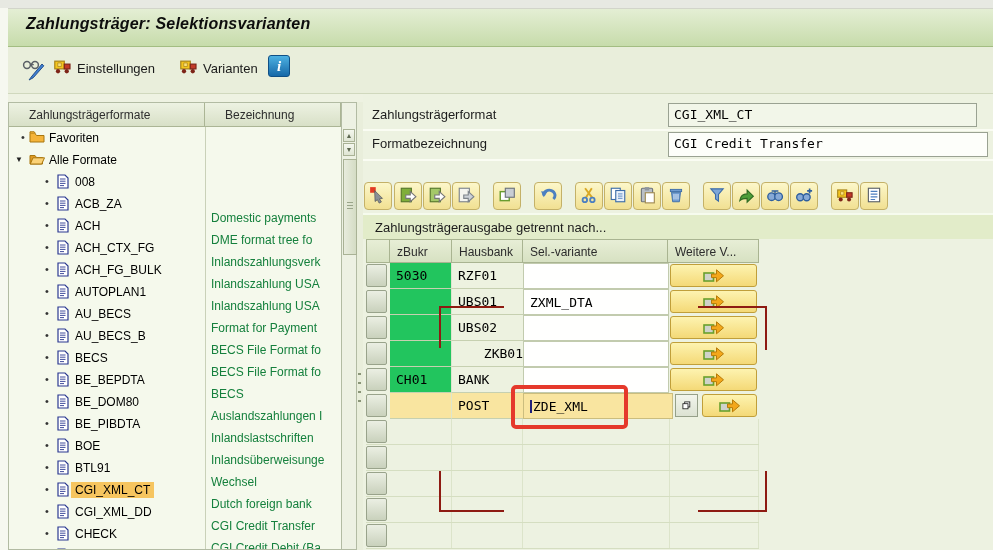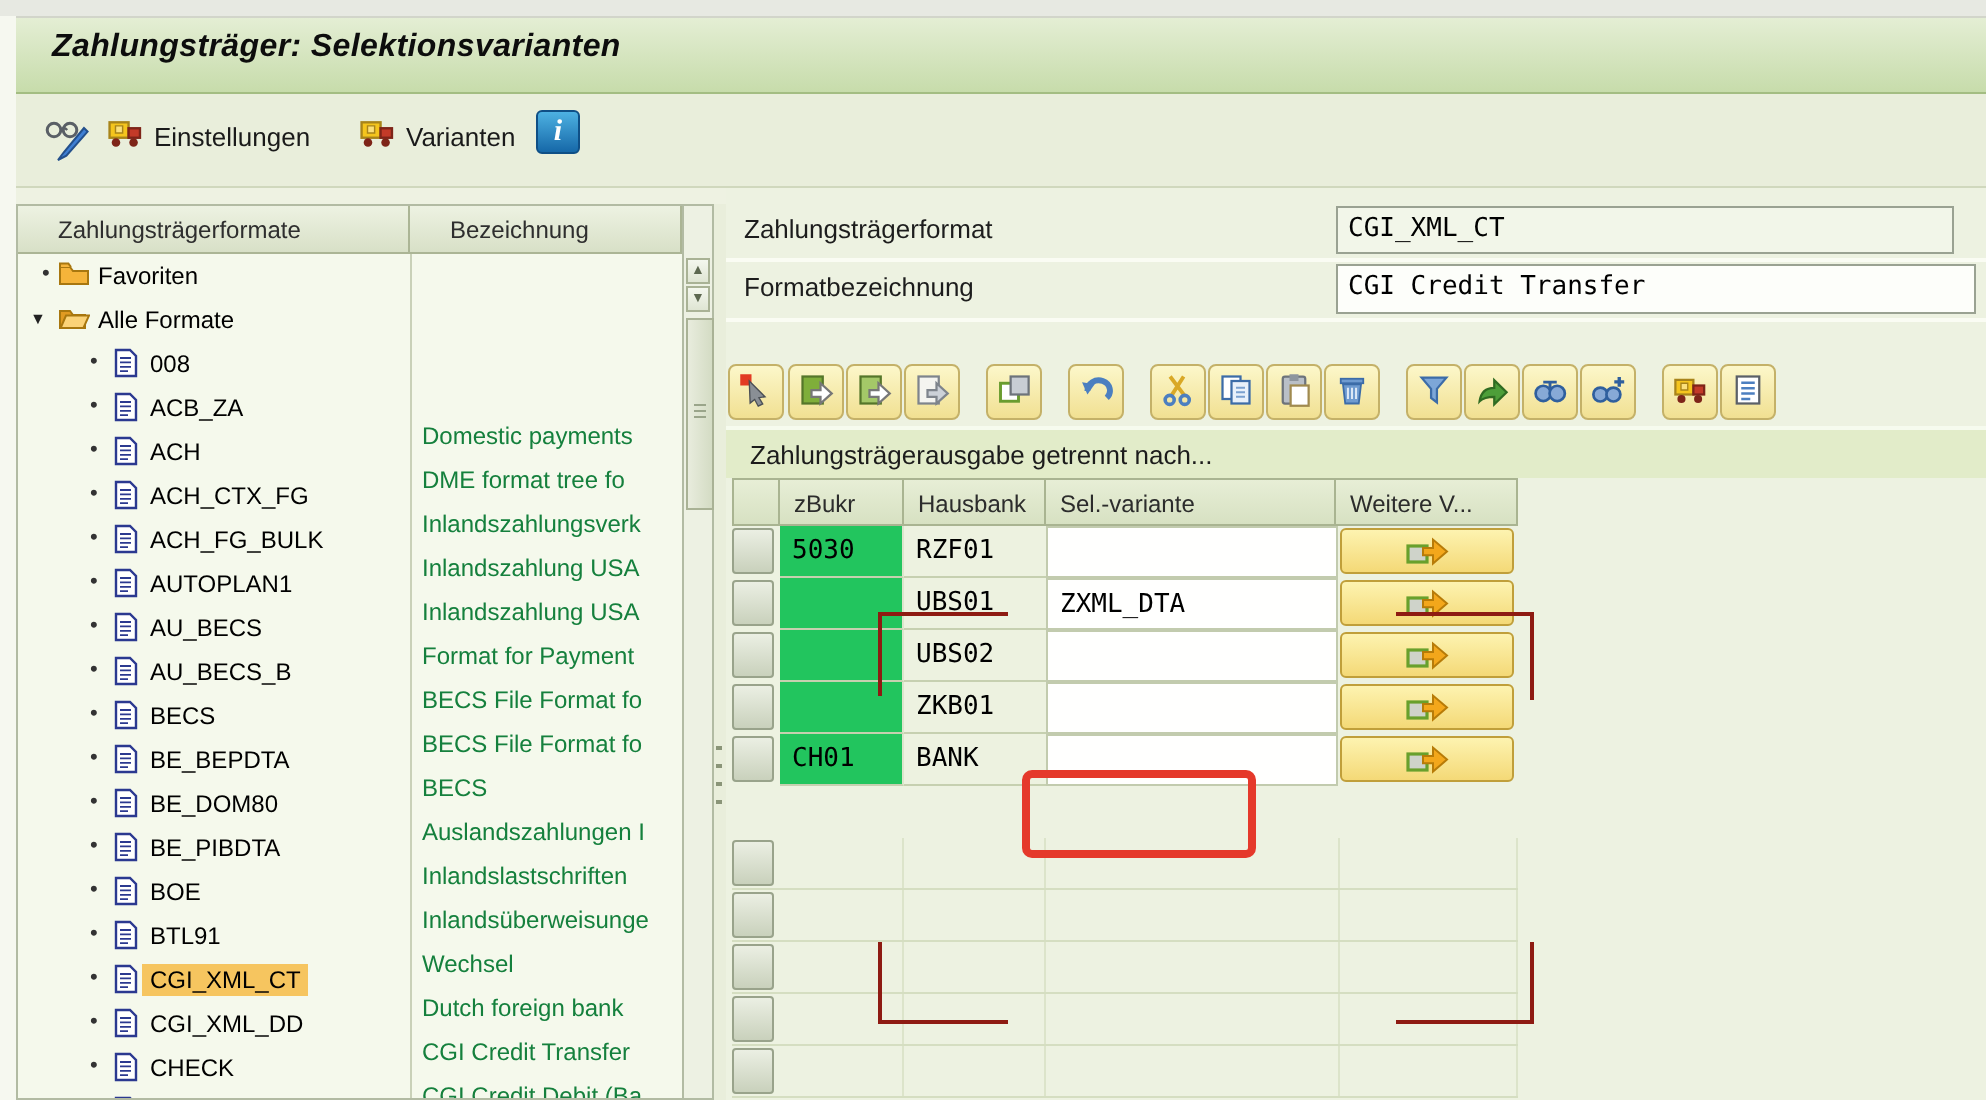--- a/index.html
+++ b/index.html
@@ -488,21 +488,21 @@
           <div class="gc cz"></div>
           <div class="gc ch2">UBS02</div>
           <div class="gc cs"></div>
           <button class="wbtn" style="left:307px;width:87px">
             <span><svg width="23" height="17" viewBox="0 0 23 17">
                 <rect x="2" y="7" width="9.5" height="8" fill="#cfd3ca" stroke="#69a02c" stroke-width="1.6"></rect>
                 <path d="M9.5 8 h5 v-4.2 l7 6 -7 6 V11.6 h-5 z" fill="#f3a71b" stroke="#b77b08"></path>
               </svg></span>
           </button>
         </div>
-        <div class="grow" style="top: 102px;">
+        <div class="grow" style="top: 102px; text-align: right;">
           <div class="selcell"></div>
           <div class="gc cz"></div>
           <div class="gc ch2">ZKB01</div>
           <div class="gc cs"></div>
           <button class="wbtn" style="left:307px;width:87px">
             <span><svg width="23" height="17" viewBox="0 0 23 17">
                 <rect x="2" y="7" width="9.5" height="8" fill="#cfd3ca" stroke="#69a02c" stroke-width="1.6"></rect>
                 <path d="M9.5 8 h5 v-4.2 l7 6 -7 6 V11.6 h-5 z" fill="#f3a71b" stroke="#b77b08"></path>
               </svg></span>
           </button>
@@ -512,20 +512,38 @@
           <div class="gc cz">CH01</div>
           <div class="gc ch2">BANK</div>
           <div class="gc cs"></div>
           <button class="wbtn" style="left:307px;width:87px">
             <span><svg width="23" height="17" viewBox="0 0 23 17">
                 <rect x="2" y="7" width="9.5" height="8" fill="#cfd3ca" stroke="#69a02c" stroke-width="1.6"></rect>
                 <path d="M9.5 8 h5 v-4.2 l7 6 -7 6 V11.6 h-5 z" fill="#f3a71b" stroke="#b77b08"></path>
               </svg></span>
           </button>
         </div>
+        <div class="grow sel" style="top: 154px;">
+          <div class="selcell"></div>
+          <div class="gc cz"></div>
+          <div class="gc ch2">POST</div>
+          <div class="gc cs"><span class="cursorbar"></span>ZDE_XML</div>
+          <button class="sqbtn">
+            <svg width="15" height="15" viewBox="0 0 15 15">
+              <rect x="4.5" y="1.5" width="8.5" height="8.5" fill="#fff" stroke="#1c1c1c" stroke-width="1.4"></rect>
+              <rect x="1.5" y="4.5" width="8.5" height="8.5" fill="#fff" stroke="#1c1c1c" stroke-width="1.4"></rect>
+            </svg>
+          </button>
+          <button class="wbtn" style="left:339px;width:55px">
+            <span><svg width="23" height="17" viewBox="0 0 23 17">
+                <rect x="2" y="7" width="9.5" height="8" fill="#cfd3ca" stroke="#69a02c" stroke-width="1.6"></rect>
+                <path d="M9.5 8 h5 v-4.2 l7 6 -7 6 V11.6 h-5 z" fill="#f3a71b" stroke="#b77b08"></path>
+              </svg></span>
+          </button>
+        </div>
         <div class="grow" style="top: 180px;">
           <div class="selcell"></div>
     <div class="vline" style="left:88px"></div>
     <div class="vline" style="left:159px"></div>
     <div class="vline" style="left:306px"></div>
     <div class="vline" style="left:395px"></div>
     <div class="erow-border"></div>
         </div>
         <div class="grow" style="top: 206px;">
           <div class="selcell"></div>

